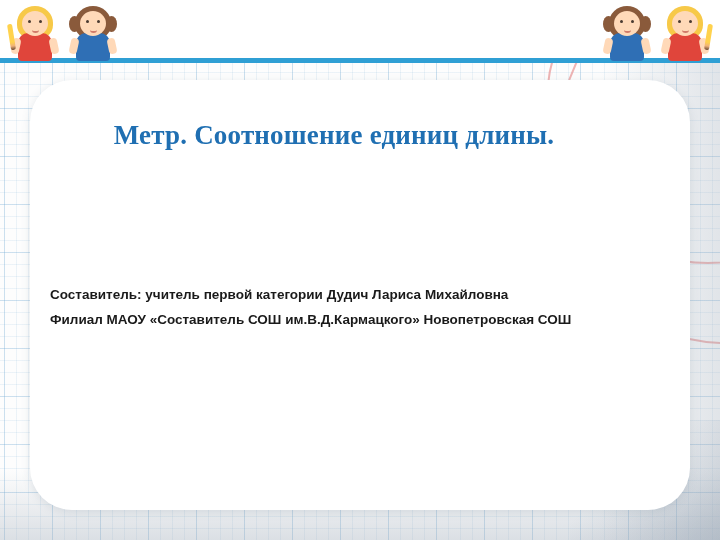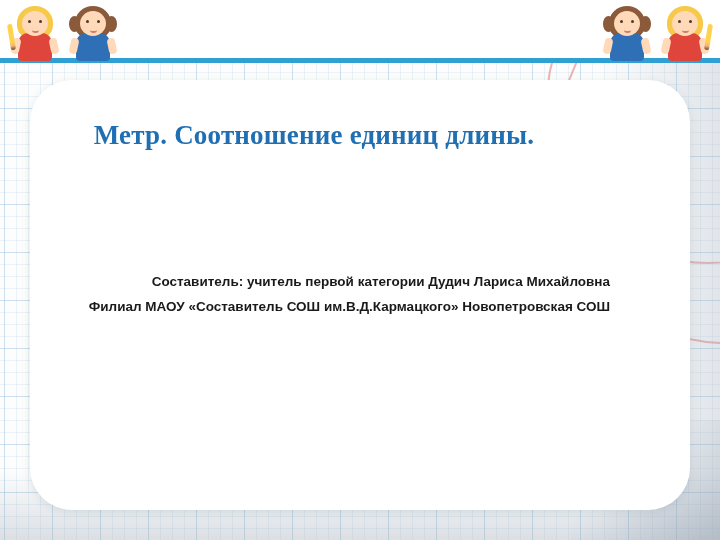--- a/index.html
+++ b/index.html
@@ -187,37 +187,37 @@
     width: 660px;
     height: 430px;
     background: #ffffff;
     border-radius: 42px;
     box-shadow: 0 2px 10px rgba(90,110,130,0.16);
     box-sizing: border-box;
   }
 
   .title {
     position: absolute;
-    left: 24px;
+    left: 44px;
     top: 120px;
     width: 580px;
     text-align: center;
     font-family: "Liberation Serif", serif;
     font-size: 27px;
     font-weight: bold;
     color: #1f6fb2;
     letter-spacing: 0.2px;
   }
 
   .subtitle-block {
     position: absolute;
     left: 50px;
-    top: 272px;
+    top: 285px;
     width: 560px;
-    text-align: right;
+    text-align: left;
   }
   .subtitle-line {
     font-family: "Liberation Sans", sans-serif;
     font-size: 13.5px;
     font-weight: bold;
     color: #1a1a1a;
     line-height: 1.55;
     margin-bottom: 4px;
   }
 </style>

